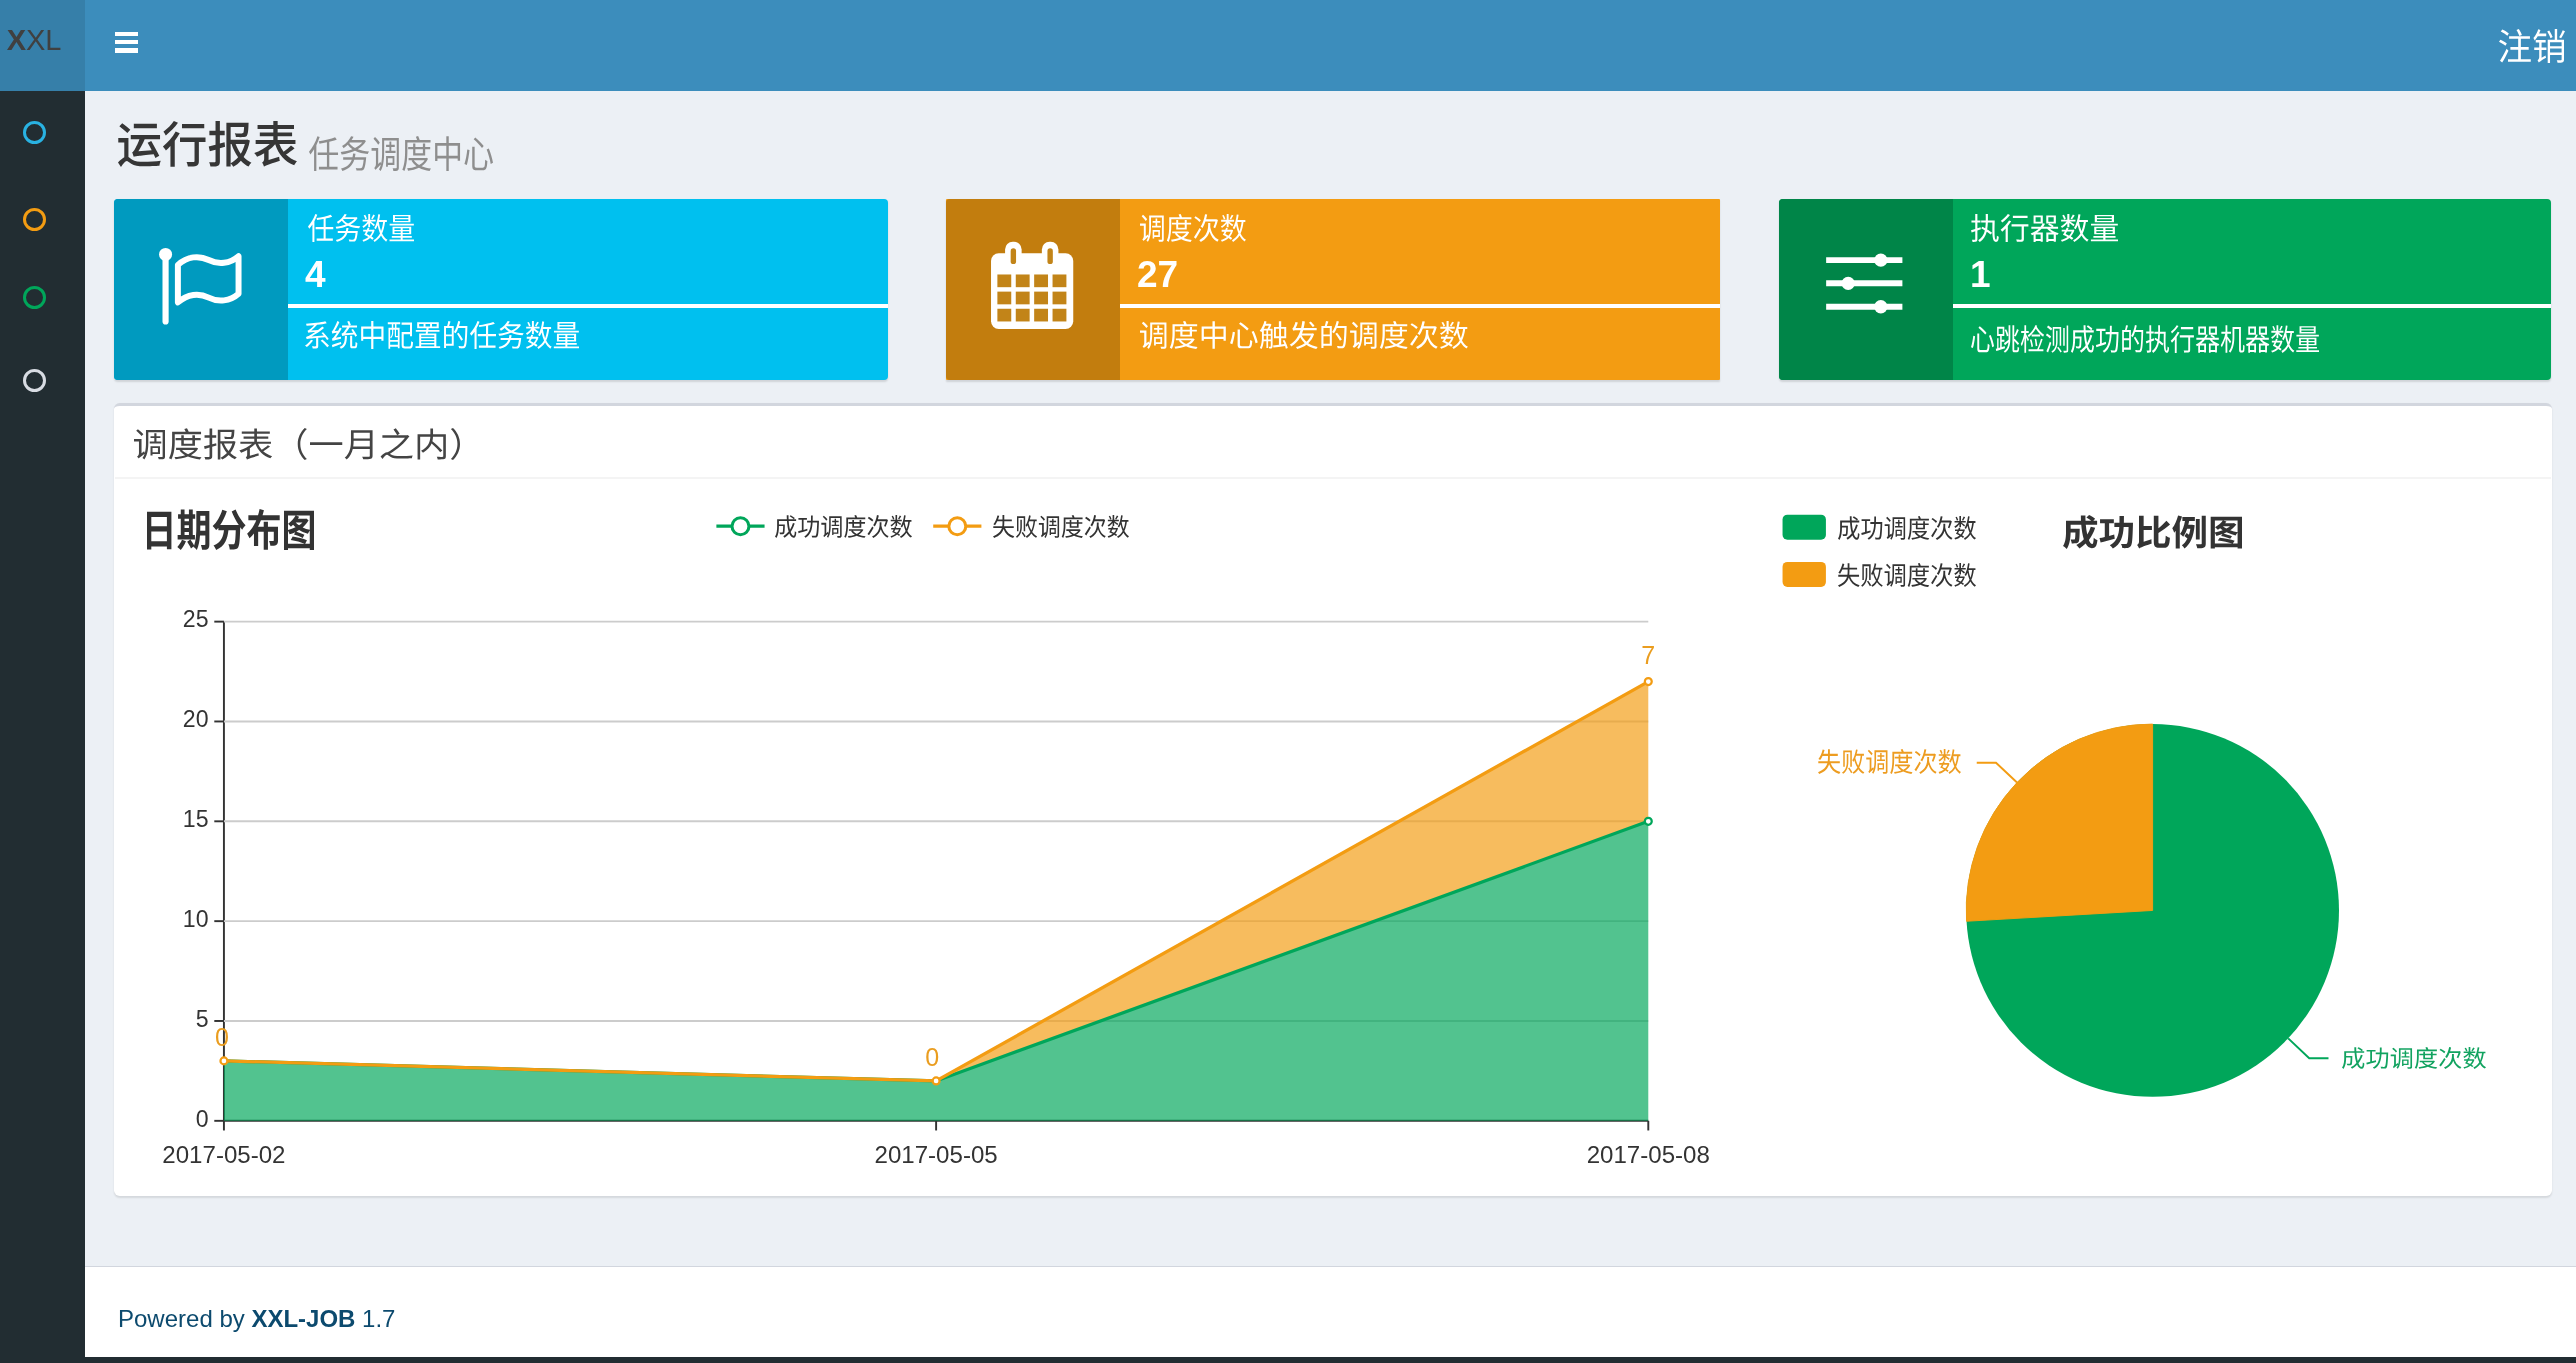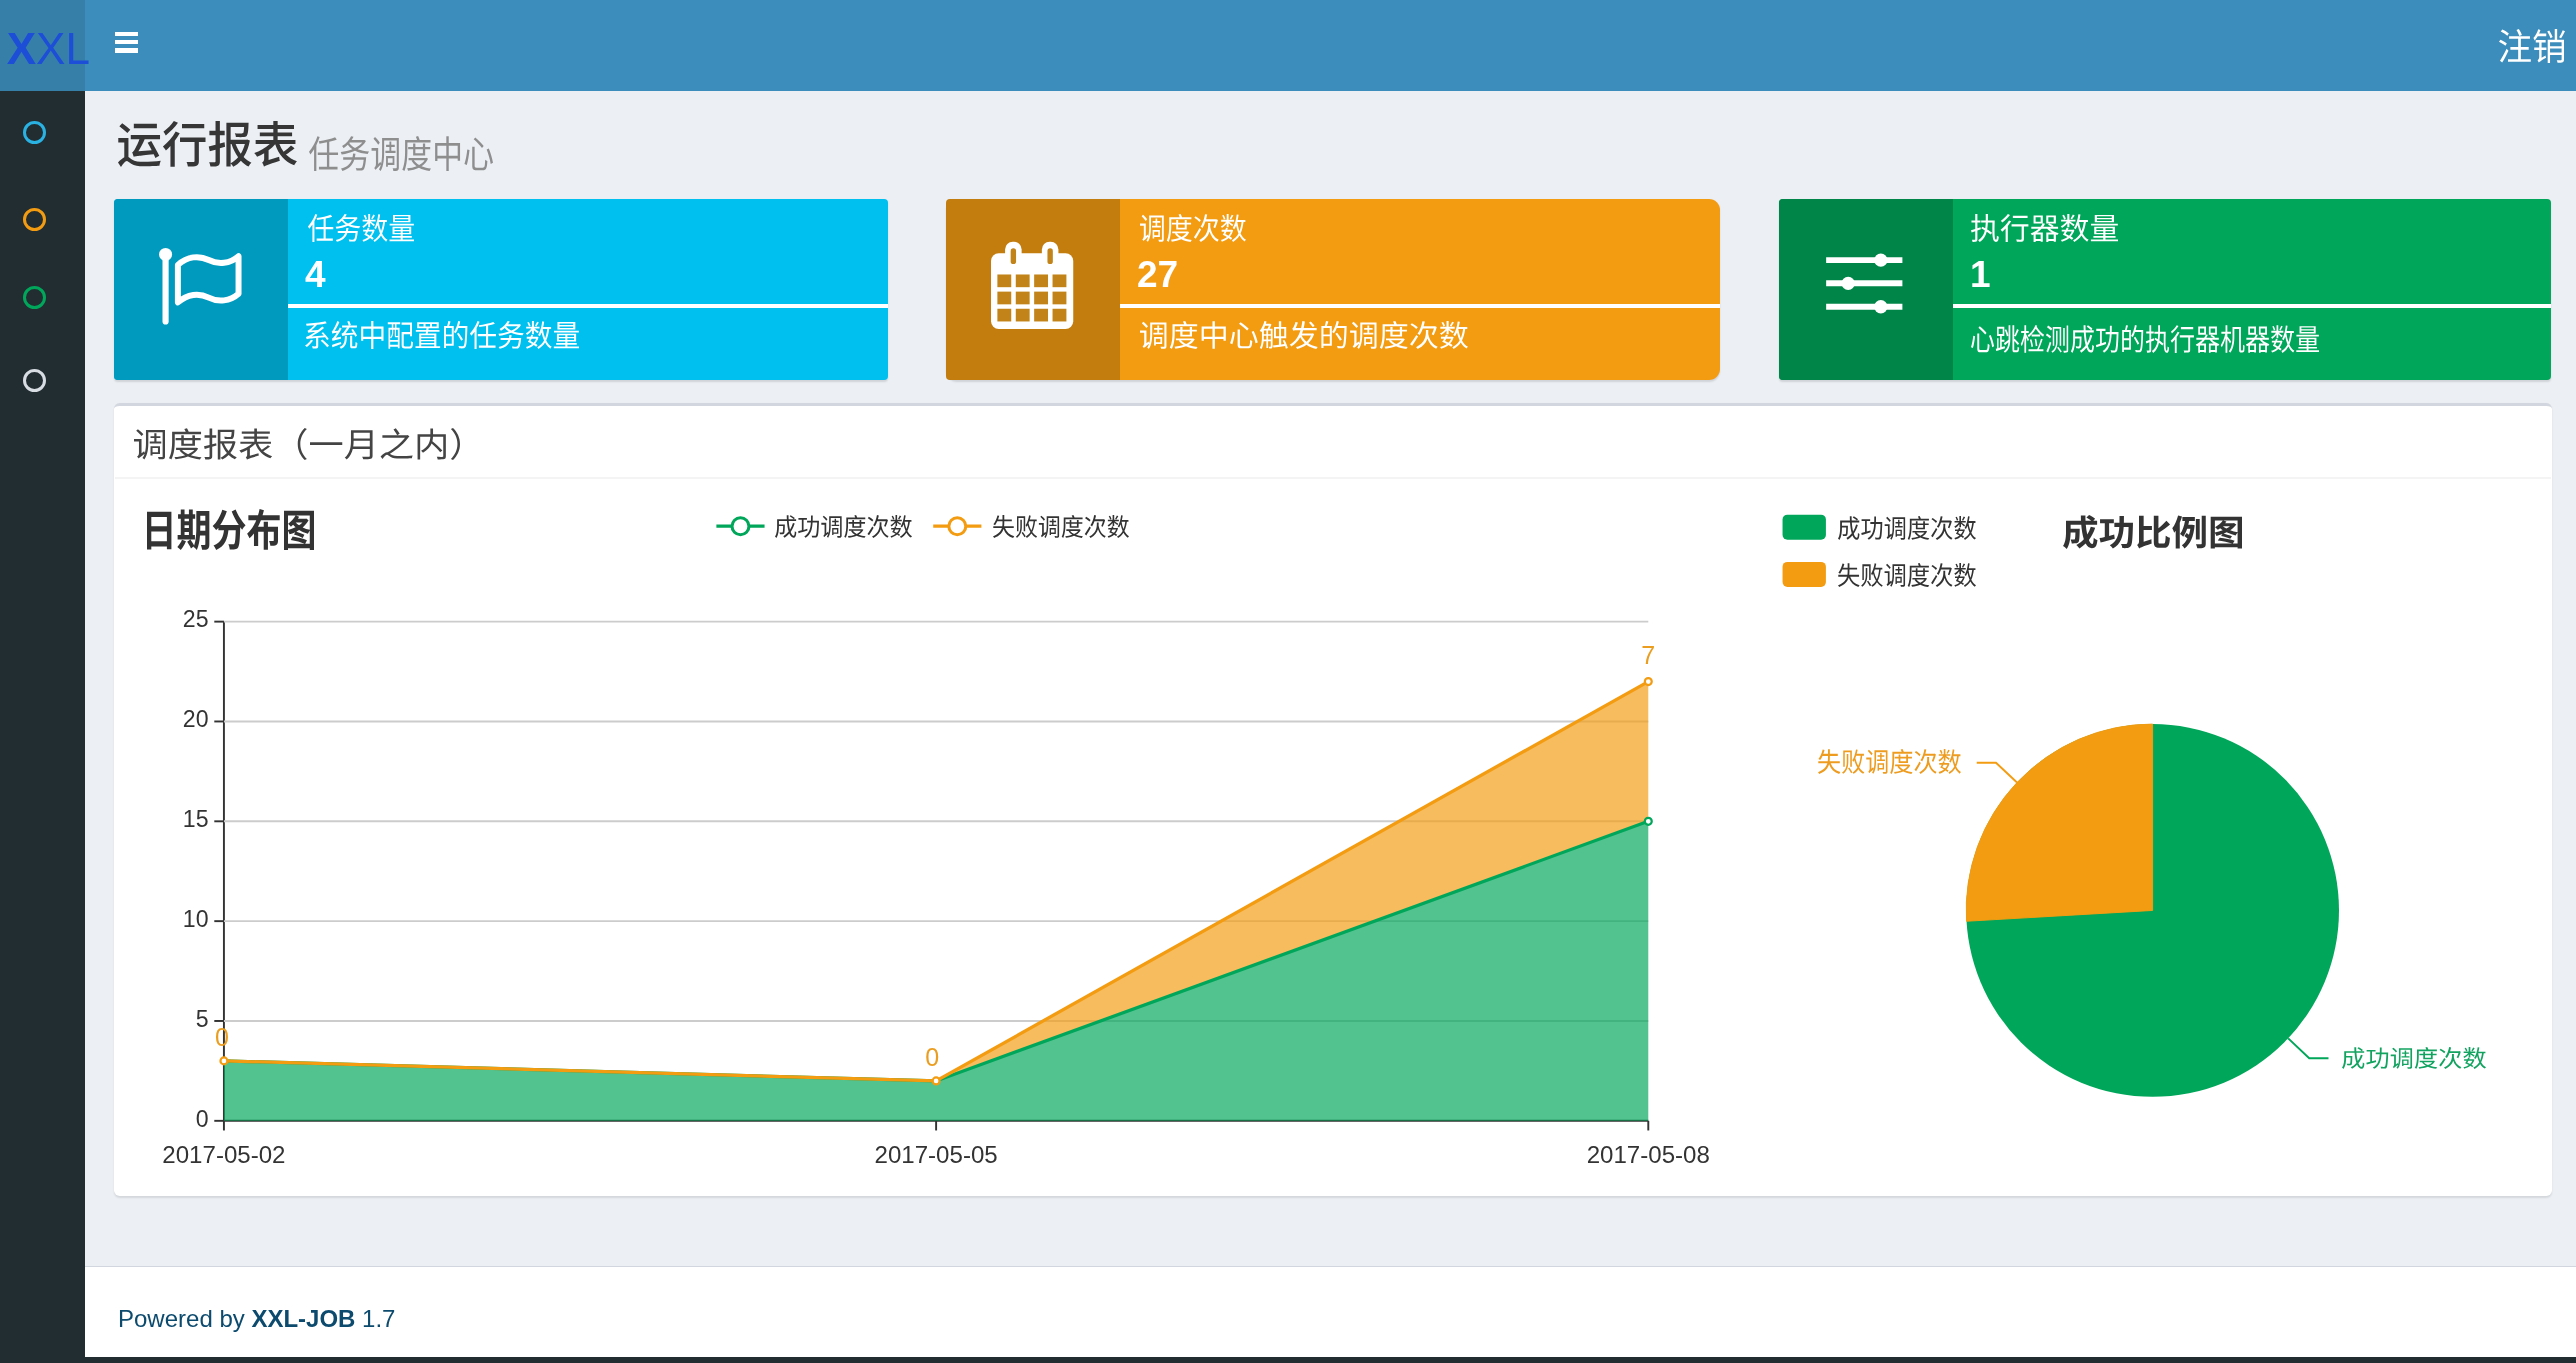--- a/index.html
+++ b/index.html
@@ -7,37 +7,37 @@
 </style></head>
 <body>
 <div id="page">
 <div style="position:absolute;left:0;top:0;width:85px;height:1363px;background:#222d32"></div>
 <div style="position:absolute;left:23px;top:121px;width:23px;height:23px;border:3.9px solid #29b2e2;border-radius:50%;box-sizing:border-box"></div>
     <div style="position:absolute;left:23px;top:208px;width:23px;height:23px;border:3.9px solid #f39c12;border-radius:50%;box-sizing:border-box"></div>
     <div style="position:absolute;left:23px;top:286px;width:23px;height:23px;border:3.9px solid #00a65a;border-radius:50%;box-sizing:border-box"></div>
     <div style="position:absolute;left:23px;top:369px;width:23px;height:23px;border:3.9px solid #d8dce3;border-radius:50%;box-sizing:border-box"></div>
 <div style="position:absolute;left:85px;top:0;right:0;height:91px;background:#3c8dbc"></div>
 <div style="position:absolute;left:0;top:0;width:85px;height:91px;background:#367fa9"></div>
-<div style="position:absolute;left:6.7px;top:24px;font-size:44px;color:#1d4ed8"><b>X</b>XL</div>
+<div style="position:absolute;left:6.7px;top:24px;font-size:29px;color:#404040"><b>X</b>XL</div>
 <div style="position:absolute;left:115px;top:32px;width:23px">
   <div style="height:4.4px;background:#fff;margin-bottom:3.7px"></div>
   <div style="height:4.4px;background:#fff;margin-bottom:3.7px"></div>
   <div style="height:4.4px;background:#fff"></div>
 </div>
 
 <div style="position:absolute;left:114px;top:199px;width:774px;height:181px;background:#00c0ef;border-radius:3.9px;box-shadow:0 1.9px 1.9px rgba(0,0,0,0.12)">
   <div style="position:absolute;left:0;top:0;width:174px;height:181px;background:#009abf;border-radius:3.9px 0 0 3.9px"><svg width="174" height="181" viewBox="0 0 90 94">
 <circle cx="26.6" cy="28.8" r="3.4" fill="#fff"></circle>
 <line x1="26.6" y1="29" x2="26.6" y2="63.6" stroke="#fff" stroke-width="3.2" stroke-linecap="round"></line>
 <path d="M33,34.2 C38,29.7 44,29.2 49,31.7 C54,34.2 60,33.7 64.5,29.7 L64.5,49.2 C60,53.2 54,53.7 49,51.2 C44,48.7 38,49.2 33,53.7 Z" fill="none" stroke="#fff" stroke-width="3.1" stroke-linejoin="round"></path>
 </svg></div>
   <div style="position:absolute;left:191px;top:55px;font:bold 37px 'Liberation Sans',sans-serif;color:#fff">4</div>
   <div style="position:absolute;left:174px;top:105px;right:0;height:3.9px;background:#fff"></div>
 </div>
-<div style="position:absolute;left:946px;top:199px;width:774px;height:181px;background:#f39c12;border-radius:11px;box-shadow:0 1.9px 1.9px rgba(0,0,0,0.12)">
+<div style="position:absolute;left:946px;top:199px;width:774px;height:181px;background:#f39c12;border-radius:1px;box-shadow:0 1.9px 1.9px rgba(0,0,0,0.12)">
   <div style="position:absolute;left:0;top:0;width:174px;height:181px;background:#c27d0e;border-radius:3.9px 0 0 3.9px"><svg width="174" height="181" viewBox="0 0 90 94">
 <rect x="23.2" y="28.2" width="42.7" height="39.3" rx="4" fill="#fff"></rect>
 <rect x="26.5" y="39.2" width="7.2" height="6.6" fill="#c28418"></rect>
           <rect x="36.05" y="39.2" width="7.2" height="6.6" fill="#c28418"></rect>
           <rect x="45.6" y="39.2" width="7.2" height="6.6" fill="#c28418"></rect>
           <rect x="55.150000000000006" y="39.2" width="7.2" height="6.6" fill="#c28418"></rect>
           <rect x="26.5" y="48.1" width="7.2" height="6.6" fill="#c28418"></rect>
           <rect x="36.05" y="48.1" width="7.2" height="6.6" fill="#c28418"></rect>
           <rect x="45.6" y="48.1" width="7.2" height="6.6" fill="#c28418"></rect>
           <rect x="55.150000000000006" y="48.1" width="7.2" height="6.6" fill="#c28418"></rect>

